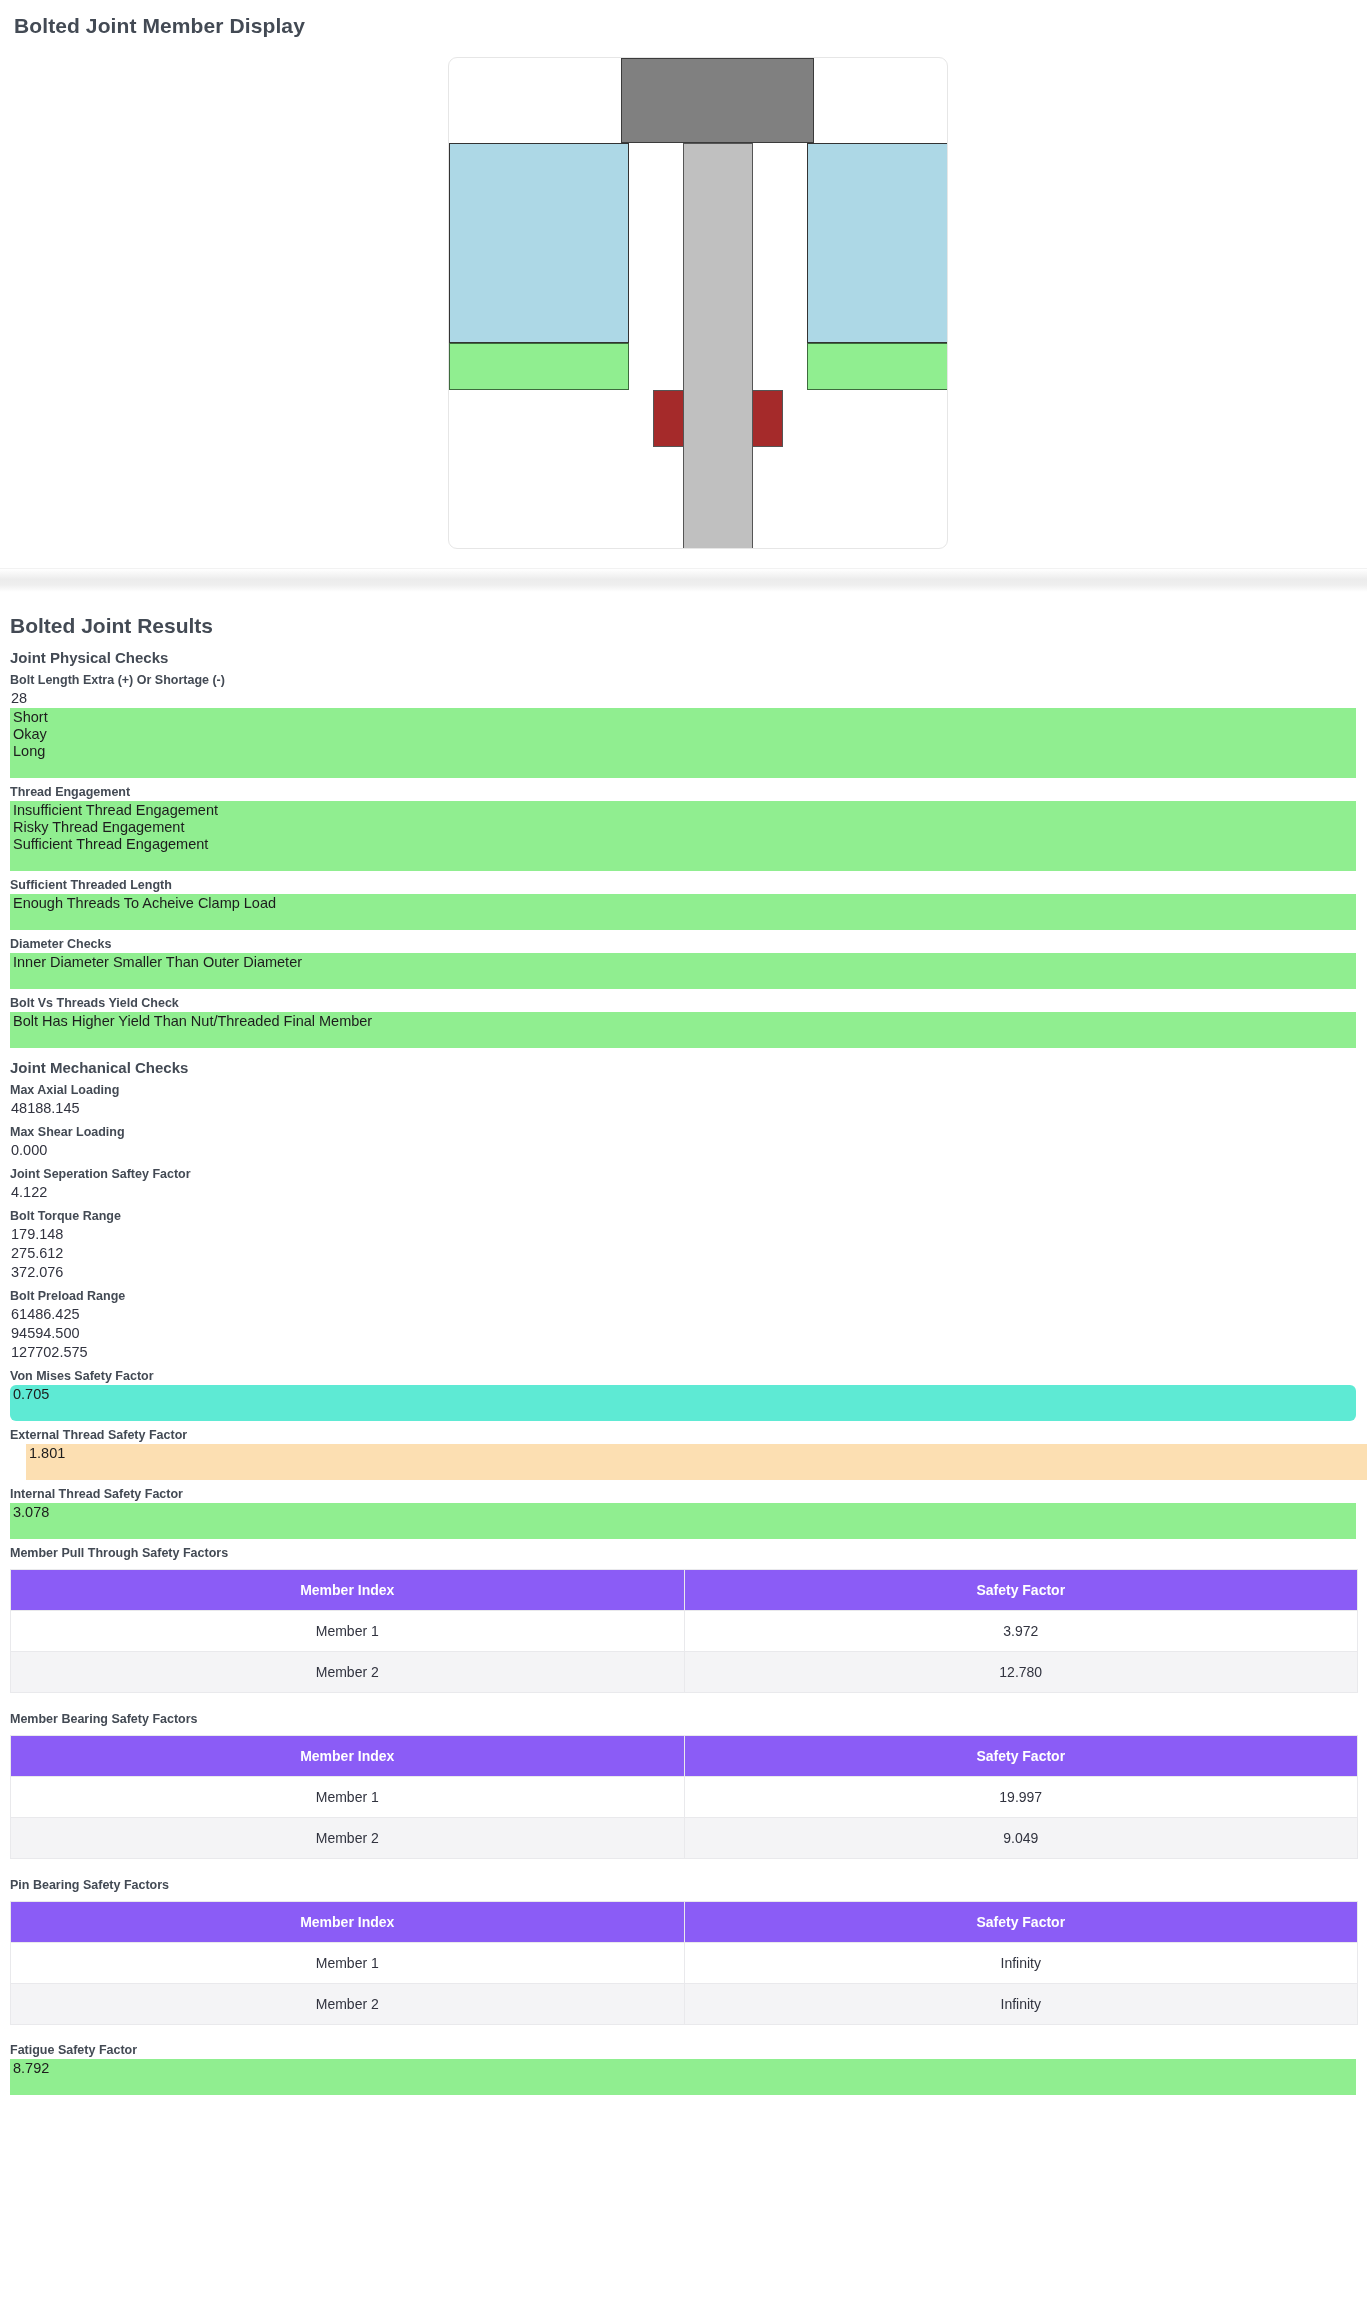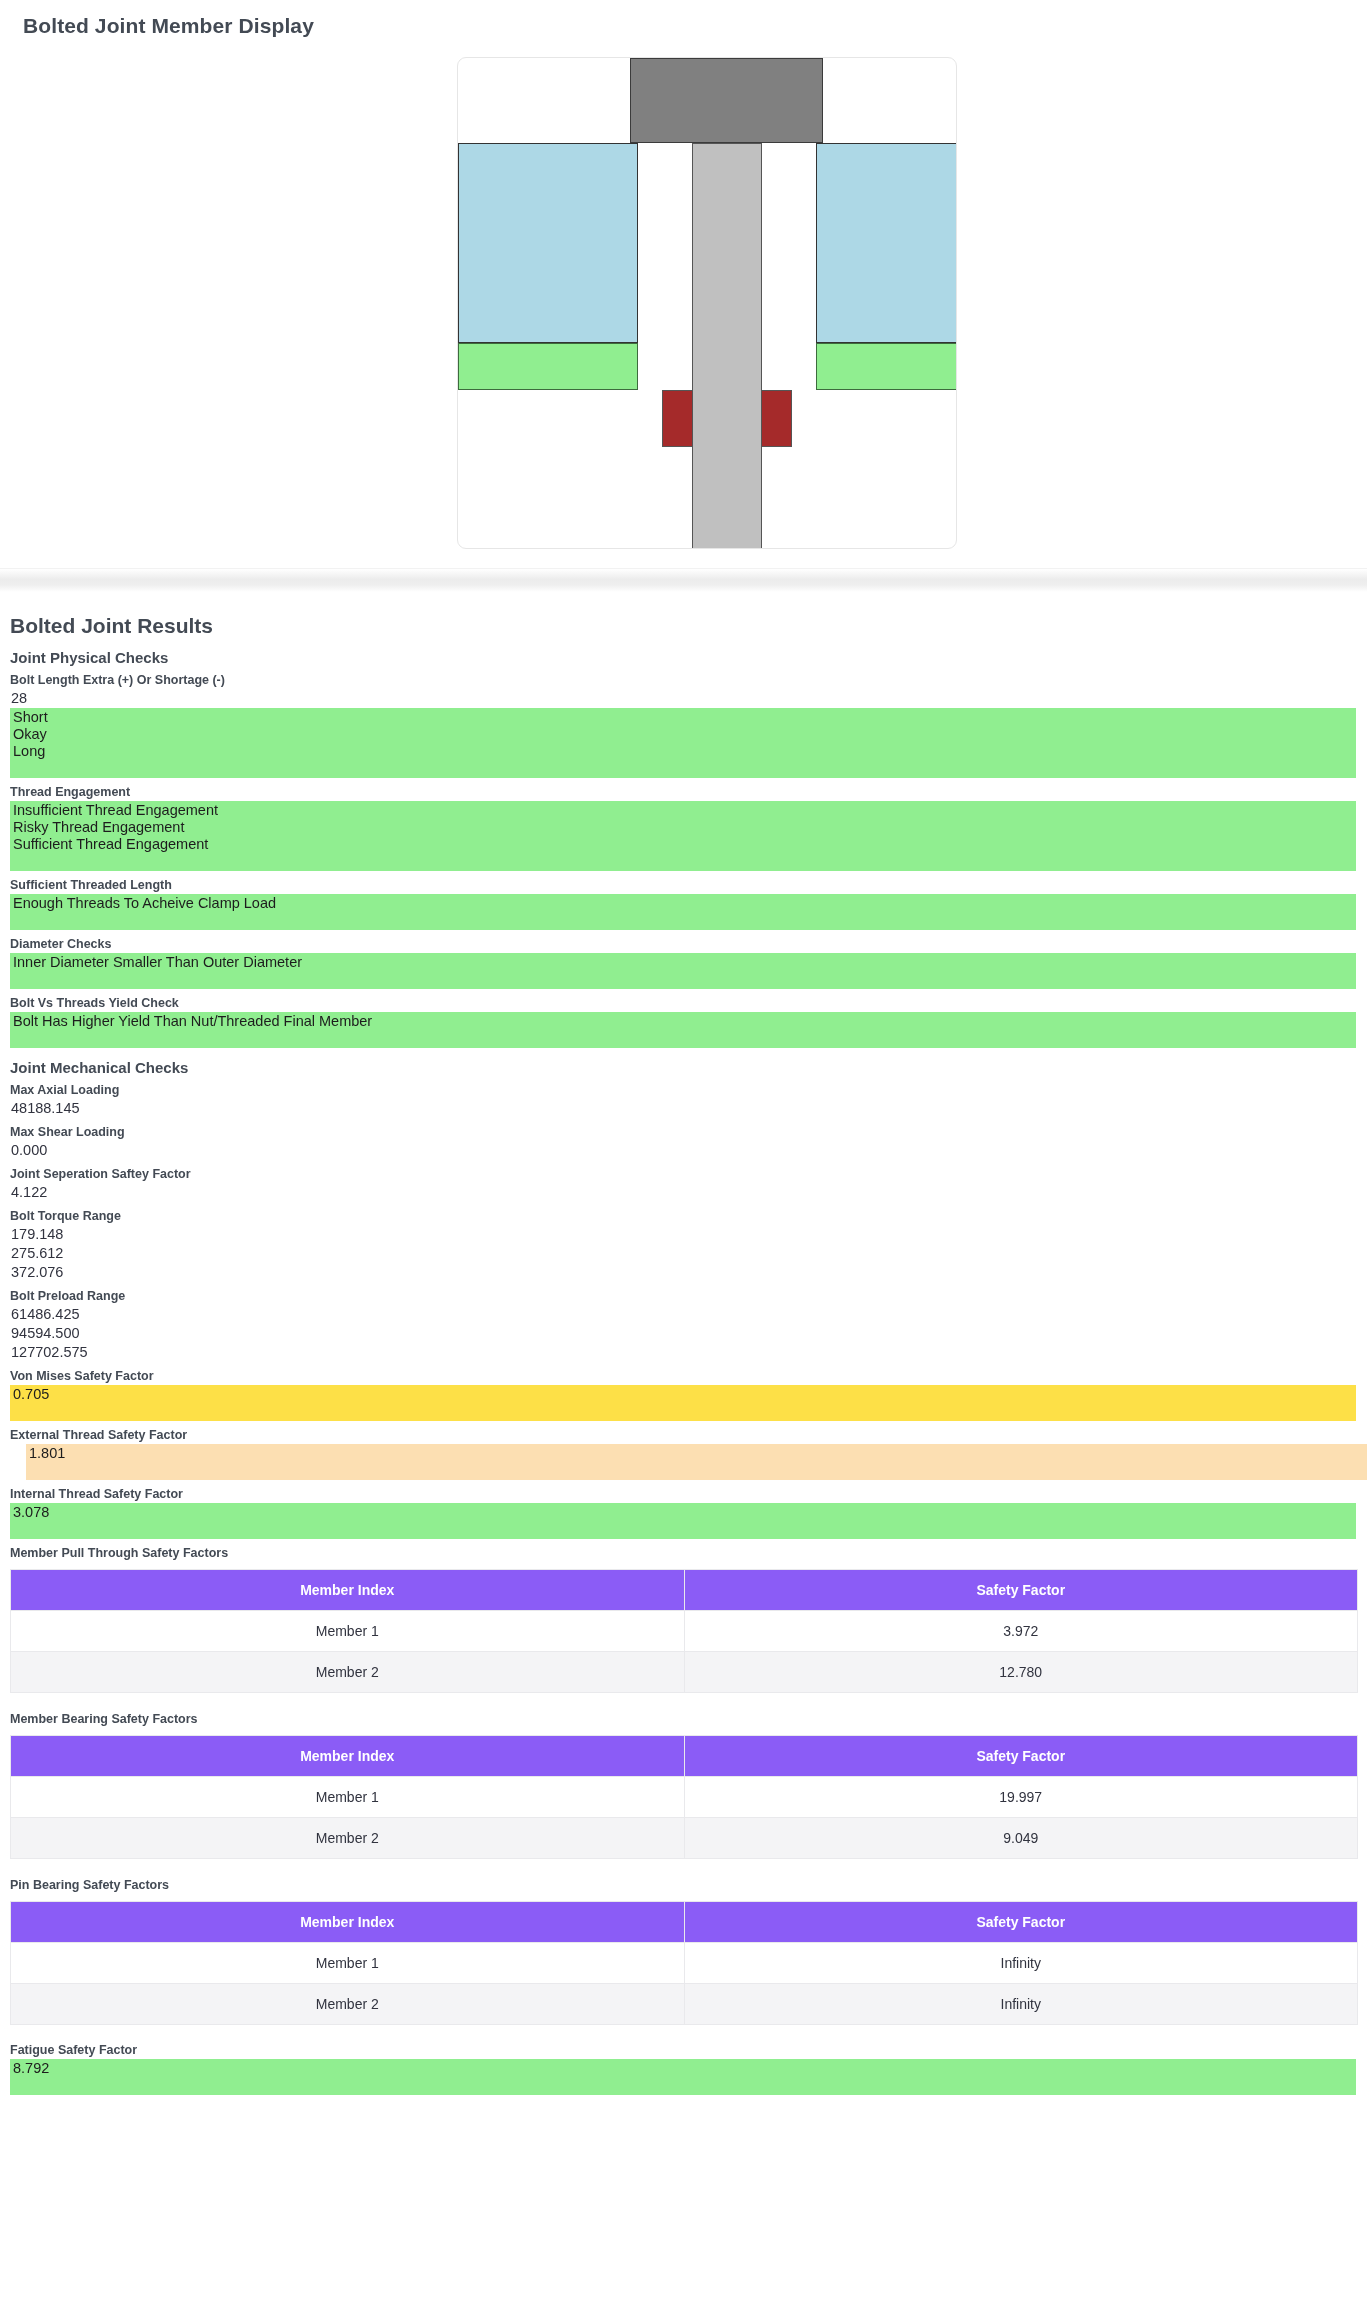--- a/index.html
+++ b/index.html
@@ -6,21 +6,21 @@
   html, body {
     margin: 0; padding: 0;
     width: 1367px;
     background: #ffffff;
     font-family: "Liberation Sans", sans-serif;
     color: #31333f;
   }
   .page { width: 1367px; position: relative; }
 
   
-  .section-display { padding: 0 23px; }
+  .section-display { padding: 0 14px; }
   h2.block-title {
     font-size: 21px;
     font-weight: bold;
     color: #434a54;
     margin: 0;
     padding: 14px 0 0 0;
     letter-spacing: .1px;
   }
 
   .diagram-wrap {
@@ -101,21 +101,21 @@
     padding: 1px 0 1px 1px;
   }
   .bar {
     width: 1346px;
     padding: 1px 0 18px 2px;
     line-height: 17px;
     font-size: 14.5px;
     color: #1d1d1d;
   }
   .bar-green { background: #90ee90; }
-  .bar-red   { background: #fde047; }
+  .bar-red   { background: #5eead4; border-radius: 6px; }
   .bar-orange{ background: #fcdfb2; margin-left: 16px; }
   .bar .line { display: block; padding: 0 0 0 1px; }
 
   
   table.sf-table {
     width: 1348px;
     border-collapse: collapse;
     margin: 7px 0 0 0;
     background: #ffffff;
     table-layout: fixed;

